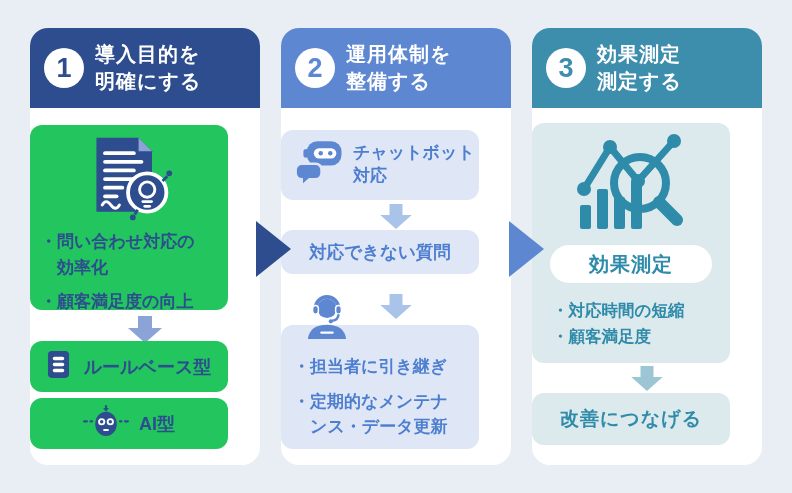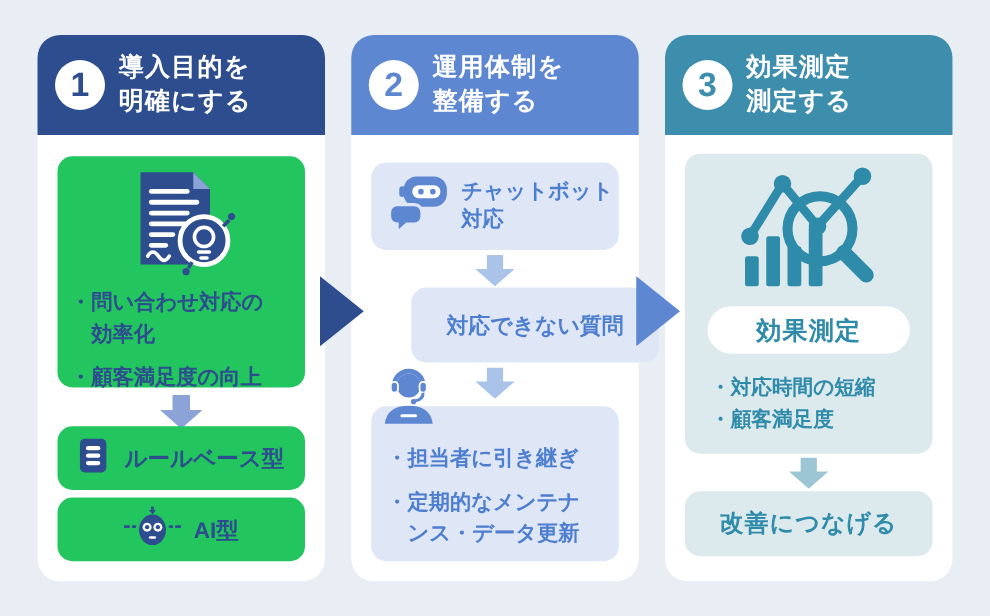--- a/index.html
+++ b/index.html
@@ -12,21 +12,21 @@
   .header{position:absolute;top:0;left:0;width:230px;height:80px;border-radius:18px 18px 0 0;
           display:flex;align-items:center;padding-left:14px;box-sizing:border-box;color:#ffffff;}
   #panel1 .header{background:#2d4d8e;}
   #panel2 .header{background:#5e87d2;}
   #panel3 .header{background:#3d8dac;}
   .num{width:40px;height:40px;border-radius:50%;background:#ffffff;flex:none;
        display:flex;align-items:center;justify-content:center;font-size:27px;line-height:1;}
   #panel1 .num{color:#2d4d8e;} #panel2 .num{color:#5e87d2;} #panel3 .num{color:#3d8dac;}
   .htitle{margin-left:11px;font-size:20px;line-height:1.35;letter-spacing:1px;}
 
-  .box{position:absolute;left:16px;width:198px;border-radius:12px;box-sizing:border-box;}
+  .box{position:absolute;left:0;width:198px;border-radius:12px;box-sizing:border-box;}
   .b1{background:#22c55e;color:#2d4d8e;}
   .b2{background:#dfe7f6;color:#4d7ecf;}
   .b3{background:#dce9ed;color:#2e8ba9;}
 
   .center-row{display:flex;align-items:center;justify-content:center;}
 
   
   #p1-boxA{top:97px;height:185px;}
   .p1-icon{position:absolute;top:9px;left:50%;transform:translateX(-50%);}
   .p1-bullets{position:absolute;top:104px;left:10px;font-size:17px;line-height:1.5;}
@@ -40,21 +40,21 @@
   
   .chev{position:absolute;top:221px;width:0;height:0;z-index:5;
         border-top:28px solid transparent;border-bottom:28px solid transparent;}
   #chev1{left:256px;border-left:35px solid #2d4d8e;}
   #chev2{left:509px;border-left:35px solid #5e87d2;}
 
   
   #p2-boxA{top:102px;height:70px;display:flex;align-items:center;padding-left:12px;gap:8px;
            font-size:17px;line-height:1.35;}
   #p2-arrow1{top:176px;} #p2-arrow2{top:266px;}
-  #p2-boxB{top:202px;height:60px;font-size:17.5px;margin-left:32px;}
+  #p2-boxB{top:202px;height:44px;font-size:17.5px;}
   #p2-operator{position:absolute;left:19px;top:266px;z-index:2;}
   #p2-boxC{top:297px;height:124px;padding:29px 0 0 12px;font-size:17px;line-height:1.5;}
 
   
   #p3-boxA{top:95px;height:240px;}
   .p3-icon{position:absolute;top:6px;left:50%;transform:translateX(-50%);}
   .pill{position:absolute;top:122px;left:50%;transform:translateX(-50%);width:162px;height:38px;
         background:#ffffff;border-radius:21px;display:flex;align-items:center;justify-content:center;
         font-size:20px;color:#2e8ba9;letter-spacing:1px;}
   .p3-bullets{position:absolute;top:174px;left:20px;font-size:16.5px;line-height:1.6;}

